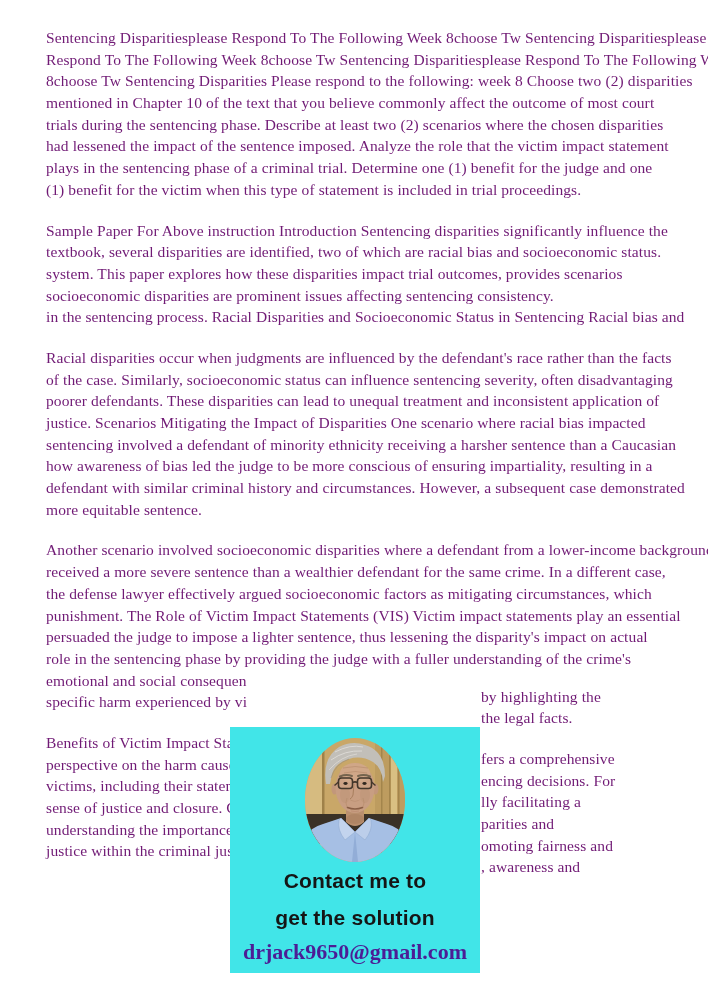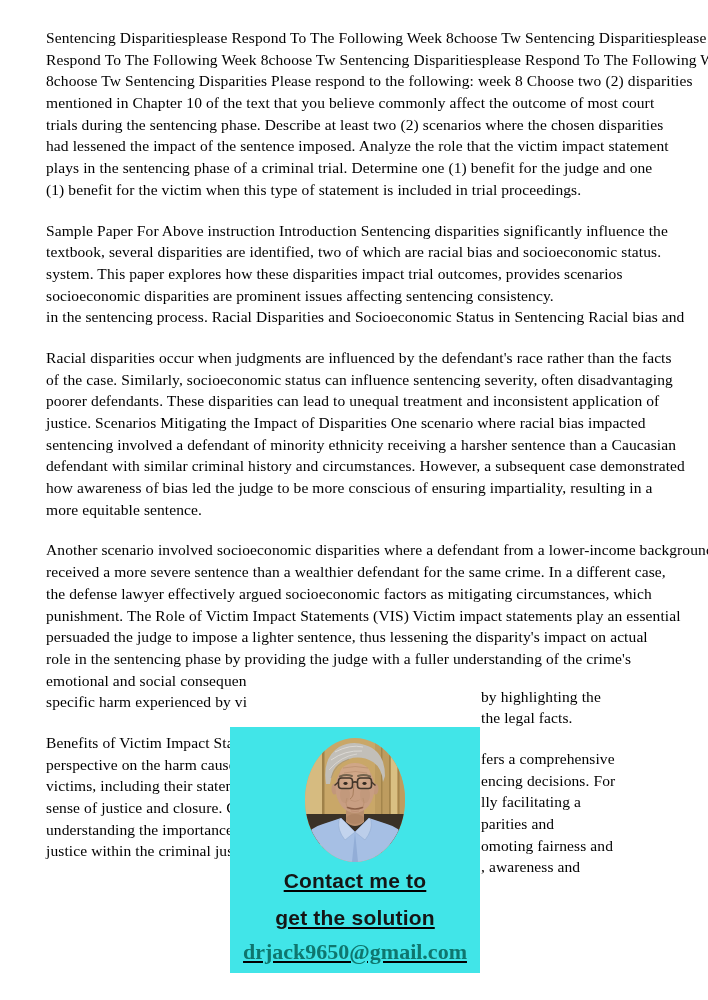--- a/index.html
+++ b/index.html
@@ -5,34 +5,34 @@
   html,body{margin:0;padding:0;background:#ffffff;}
   .page{position:relative;width:708px;height:1000px;background:#ffffff;overflow:hidden;
         font-family:"Liberation Serif",serif;}
   .doc{position:absolute;left:46px;top:27px;width:655px;font-size:15.5px;
        line-height:21.7px;color:#000;letter-spacing:0.1px;}
   .para{margin:0 0 19px 0;}
   .tline{white-space:nowrap;height:21.7px;}
   .tline.split{position:relative;}
   .rfrag{position:absolute;left:435px;top:16px;}
   .card{position:absolute;left:230px;top:727px;width:250px;height:246px;
-        z-index:5;text-align:center;text-decoration:underline;}
+        z-index:5;text-align:center;}
   .photo{display:block;margin:11px auto 0 auto;}
   .contact-line{font-family:"Liberation Sans",sans-serif;font-weight:700;
         font-size:21px;line-height:29px;letter-spacing:0.2px;}
   .contact-line.first{margin-top:4px;}
   .email{font-family:"Liberation Serif",serif;font-weight:700;font-size:22px;
         line-height:35px;margin-top:2px;}
 </style>
 </head>
 <body>
 
 <div class="page" style="background: rgb(255, 255, 255);">
 
-  <div class="doc" style="color: #000000;">
+  <div class="doc" style="color: #701a75;">
       <div class="para">
         <div class="tline">Sentencing Disparitiesplease Respond To The Following Week 8choose Tw Sentencing Disparitiesplease</div>
         <div class="tline">Respond To The Following Week 8choose Tw Sentencing Disparitiesplease Respond To The Following Week</div>
         <div class="tline">8choose Tw Sentencing Disparities Please respond to the following: week 8 Choose two (2) disparities</div>
         <div class="tline">mentioned in Chapter 10 of the text that you believe commonly affect the outcome of most court</div>
         <div class="tline">trials during the sentencing phase. Describe at least two (2) scenarios where the chosen disparities</div>
         <div class="tline">had lessened the impact of the sentence imposed. Analyze the role that the victim impact statement</div>
         <div class="tline">plays in the sentencing phase of a criminal trial. Determine one (1) benefit for the judge and one</div>
         <div class="tline">(1) benefit for the victim when this type of statement is included in trial proceedings.</div>
       </div>
@@ -42,22 +42,22 @@
         <div class="tline">system. This paper explores how these disparities impact trial outcomes, provides scenarios</div>
         <div class="tline">socioeconomic disparities are prominent issues affecting sentencing consistency.</div>
         <div class="tline">in the sentencing process. Racial Disparities and Socioeconomic Status in Sentencing Racial bias and</div>
       </div>
       <div class="para">
         <div class="tline">Racial disparities occur when judgments are influenced by the defendant's race rather than the facts</div>
         <div class="tline">of the case. Similarly, socioeconomic status can influence sentencing severity, often disadvantaging</div>
         <div class="tline">poorer defendants. These disparities can lead to unequal treatment and inconsistent application of</div>
         <div class="tline">justice. Scenarios Mitigating the Impact of Disparities One scenario where racial bias impacted</div>
         <div class="tline">sentencing involved a defendant of minority ethnicity receiving a harsher sentence than a Caucasian</div>
+        <div class="tline">how awareness of bias led the judge to be more conscious of ensuring impartiality, resulting in a</div>
         <div class="tline">defendant with similar criminal history and circumstances. However, a subsequent case demonstrated</div>
-        <div class="tline">how awareness of bias led the judge to be more conscious of ensuring impartiality, resulting in a</div>
         <div class="tline">more equitable sentence.</div>
       </div>
       <div class="para">
         <div class="tline">Another scenario involved socioeconomic disparities where a defendant from a lower-income background</div>
         <div class="tline">received a more severe sentence than a wealthier defendant for the same crime. In a different case,</div>
         <div class="tline">the defense lawyer effectively argued socioeconomic factors as mitigating circumstances, which</div>
         <div class="tline">punishment. The Role of Victim Impact Statements (VIS) Victim impact statements play an essential</div>
         <div class="tline">persuaded the judge to impose a lighter sentence, thus lessening the disparity's impact on actual</div>
         <div class="tline">role in the sentencing phase by providing the judge with a fuller understanding of the crime's</div>
         <div class="tline split"><span>emotional and social consequen</span><span class="rfrag">by highlighting the</span></div>
@@ -121,16 +121,16 @@
         <path d="M49,46 L48,57 Q47,60 45,61" fill="none" stroke="#A87E5E" stroke-width="1"></path>
         <path d="M44,61 Q50,65 56,61 Q53,63.5 50,63.5 Q46,63.5 44,61 Z" fill="#A87E5E" opacity="0.5"></path>
         <path d="M42,60 Q40,65 42,69" fill="none" stroke="#B08666" stroke-width="0.8" opacity="0.6"></path>
         <path d="M58,60 Q60,65 58,69" fill="none" stroke="#B08666" stroke-width="0.8" opacity="0.6"></path>
         <path d="M42.5,69.5 Q50,72.5 57.5,69.5" fill="none" stroke="#8A5F46" stroke-width="1.6" stroke-linecap="round"></path>
         <path d="M46,73 Q50,74.2 54,73" fill="none" stroke="#B58569" stroke-width="1" opacity="0.5"></path>
       </g>
     </svg>
     <div class="contact-line first" style="color: rgb(21, 21, 21);">Contact me to</div>
     <div class="contact-line" style="color: rgb(21, 21, 21); margin-top: 8px;">get the solution</div>
-    <div class="email" style="color: #0f766e;">drjack9650@gmail.com</div>
+    <div class="email" style="color: #4c1d95;">drjack9650@gmail.com</div>
   </div>
 
 </div>
 
 </body></html>

